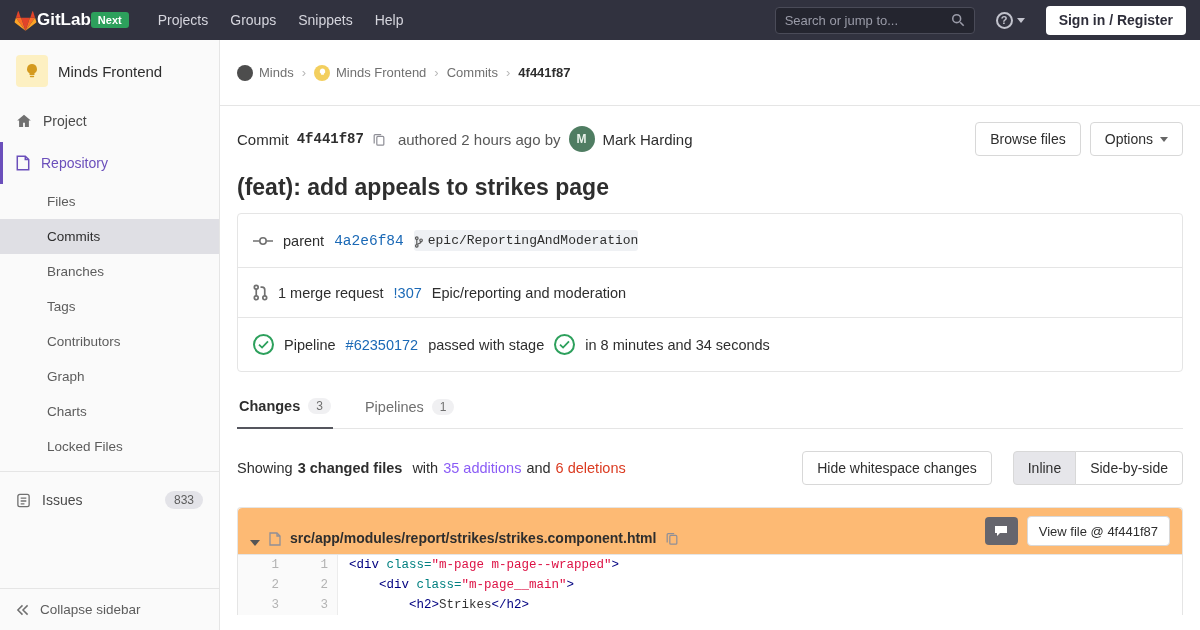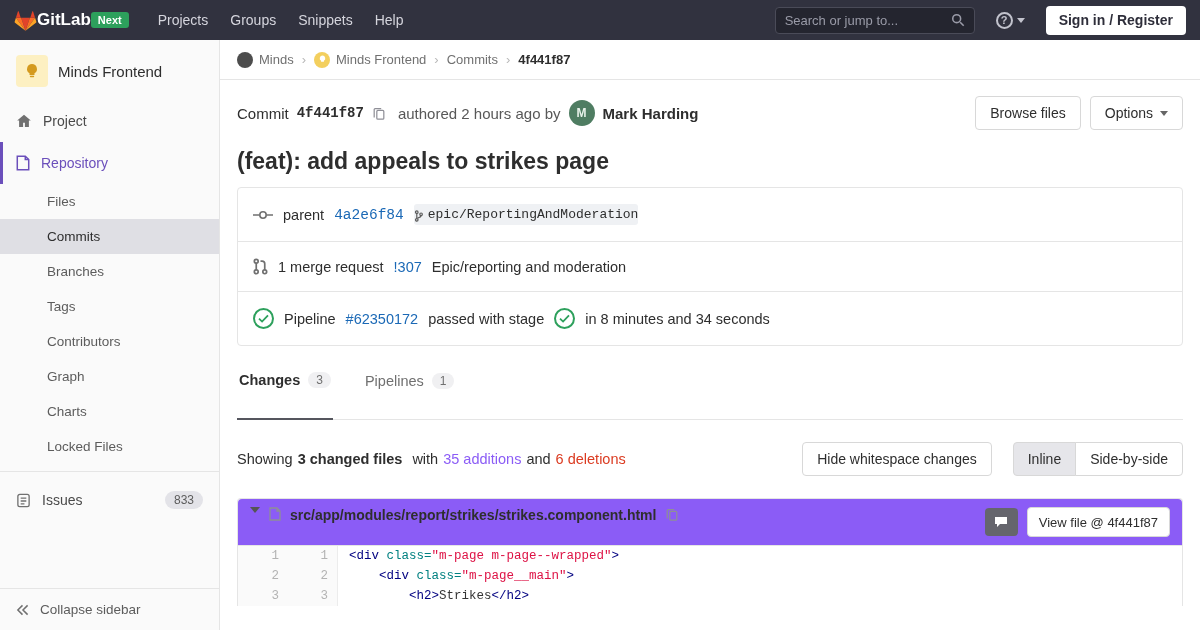--- a/index.html
+++ b/index.html
@@ -34,66 +34,66 @@
   .snav-item.sel{color:#6b4fbb}
   .snav-item.sel::before{content:"";position:absolute;left:0;top:0;bottom:0;width:3px;background:#6b4fbb}
   .subnav .subitem{padding:10px 16px 10px 47px;font-size:13.5px;color:#5c5c5c;cursor:pointer}
   .subnav .subitem.active{background:#dfdfe4;color:#2e2e2e}
   .side-divider{height:1px;background:#e5e5e5;margin:7px 0 6px}
   .badge-pill{margin-left:auto;background:#e3e3e8;border-radius:10px;padding:2px 9px;font-size:12px;color:#5c5c5c}
   .collapse-bar{margin-top:auto;border-top:1px solid #e5e5e5;padding:13px 16px;display:flex;align-items:center;gap:11px;font-size:13.5px;color:#5c5c5c;cursor:pointer}
 
   
   .main{flex:1;overflow:hidden;background:#fff}
-  .breadcrumbs{height:40px;border-bottom:1px solid #e5e5e5;display:flex;align-items:center;gap:8px;padding:0 17px;font-size:13px;color:#707070}
+  .breadcrumbs{height:66px;border-bottom:1px solid #e5e5e5;display:flex;align-items:center;gap:8px;padding:0 17px;font-size:13px;color:#707070}
   .crumb{display:flex;align-items:center;gap:6px;cursor:pointer}
   .crumb-avatar{width:16px;height:16px;border-radius:50%;display:flex;align-items:center;justify-content:center}
   .av-minds{background:#4d4d4d}
   .av-frontend{background:#f3cf5e}
   .crumb-sep{color:#b8b8b8}
   .crumb-last{font-weight:700;color:#2e2e2e;cursor:default}
 
   .commit-row{display:flex;align-items:center;padding:16px 17px 0}
   .commit-left{display:flex;align-items:center;gap:8px;font-size:15px;color:#2e2e2e}
   .sha{font-family:"Liberation Mono","DejaVu Sans Mono",monospace;font-weight:700;font-size:14px}
   .authored{color:#585858;margin-left:4px}
   .author-avatar{width:26px;height:26px;border-radius:50%;background:#4f7d62;color:#e8f2ea;font-size:12px;font-weight:700;display:flex;align-items:center;justify-content:center}
-  .author-name{font-weight:700}
+  .author-name{font-weight:400}
   .commit-actions{margin-left:auto;display:flex;gap:9px}
   .btn{background:#fff;border:1px solid #d8d8d8;border-radius:4px;height:34px;padding:0 14px;font-size:14px;color:#2e2e2e;display:inline-flex;align-items:center;gap:7px;cursor:pointer;white-space:nowrap}
   .btn .caret-dark{width:0;height:0;border-left:4px solid transparent;border-right:4px solid transparent;border-top:5px solid #666}
 
   .commit-title{font-size:23px;font-weight:700;margin:18px 17px 12px;color:#2e2e2e}
 
   .info-box{margin:0 17px;border:1px solid #e5e5e5;border-radius:4px}
   .info-row{display:flex;align-items:center;gap:10px;padding:16px 15px;font-size:14.5px;color:#2e2e2e}
   .info-row + .info-row{border-top:1px solid #e5e5e5}
   .link{color:#1b69b6;cursor:pointer}
   .branch-pill{background:#eff1f4;border-radius:3px;padding:3px 0;font-family:"Liberation Mono","DejaVu Sans Mono",monospace;font-size:13px;display:inline-flex;gap:5px;align-items:flex-end;color:#2e2e2e;cursor:pointer}
   .ci-ring{width:21px;height:21px;border-radius:50%;border:2px solid #2da05c;display:flex;align-items:center;justify-content:center;flex-shrink:0}
 
   .tabs{display:flex;margin:26px 17px 0;border-bottom:1px solid #e5e5e5}
-  .tab{padding:0 2px 30px;margin-right:30px;font-size:14.5px;color:#707070;display:flex;gap:8px;align-items:center;cursor:pointer}
+  .tab{padding:0 2px 13px;margin-right:30px;font-size:14.5px;color:#707070;display:flex;gap:8px;align-items:center;cursor:pointer}
   .tab.active{color:#2e2e2e;font-weight:700;border-bottom:2px solid #55565e;margin-bottom:-1px}
   .count-pill{background:#f0f0f2;border-radius:9px;padding:1px 8px;font-size:12px;color:#707070;font-weight:400}
 
   .showing-row{display:flex;align-items:center;justify-content:space-between;margin:22px 17px}
   .showing-left{font-size:14.5px;color:#2e2e2e;display:flex;align-items:center;gap:5px}
   .files-dropdown{font-weight:700;display:inline-flex;align-items:center;gap:5px;cursor:pointer}
   .additions{color:#8b5cf6}
   .deletions{color:#db3b21}
   .showing-right{display:flex;gap:9px;align-items:center}
   .btn-group{display:inline-flex}
   .btn-group .btn{border-radius:0;margin-left:-1px}
   .btn-group .btn:first-child{border-radius:4px 0 0 4px;margin-left:12px}
   .btn-group .btn:last-child{border-radius:0 4px 4px 0}
   .btn.active{background:#e6e6ea}
 
   .diff-card{margin:0 17px;border:1px solid #e5e5e5;border-bottom:0;border-radius:4px 4px 0 0}
-  .diff-header{background:#8b5cf6;border-bottom:1px solid #e5e5e5;display:flex;align-items:flex-start;padding:8px 12px;gap:9px;border-radius:4px 4px 0 0}
+  .diff-header{background:#fdba74;border-bottom:1px solid #e5e5e5;display:flex;align-items:flex-end;padding:8px 12px;gap:9px;border-radius:4px 4px 0 0}
   .tri-down{width:0;height:0;border-left:5px solid transparent;border-right:5px solid transparent;border-top:6px solid #555;cursor:pointer}
   .file-path{font-weight:700;font-size:14px;color:#2e2e2e}
   .diff-header-right{margin-left:auto;display:flex;gap:9px;align-items:center}
   .comment-btn{width:33px;height:28px;background:#65656d;border:0;border-radius:4px;display:flex;align-items:center;justify-content:center;cursor:pointer}
   .btn.sm{height:30px;font-size:13px;padding:0 11px}
 
   .diff-lines{background:#fff}
   .diff-row{display:flex;height:20px;line-height:20px;font-family:"Liberation Mono","DejaVu Sans Mono",monospace;font-size:12.5px}
   .ln{width:50px;background:#fafafa;color:#b3b3b3;text-align:right;padding-right:9px;flex-shrink:0;cursor:pointer}
   .ln.ln-new{border-right:1px solid #ececec}

